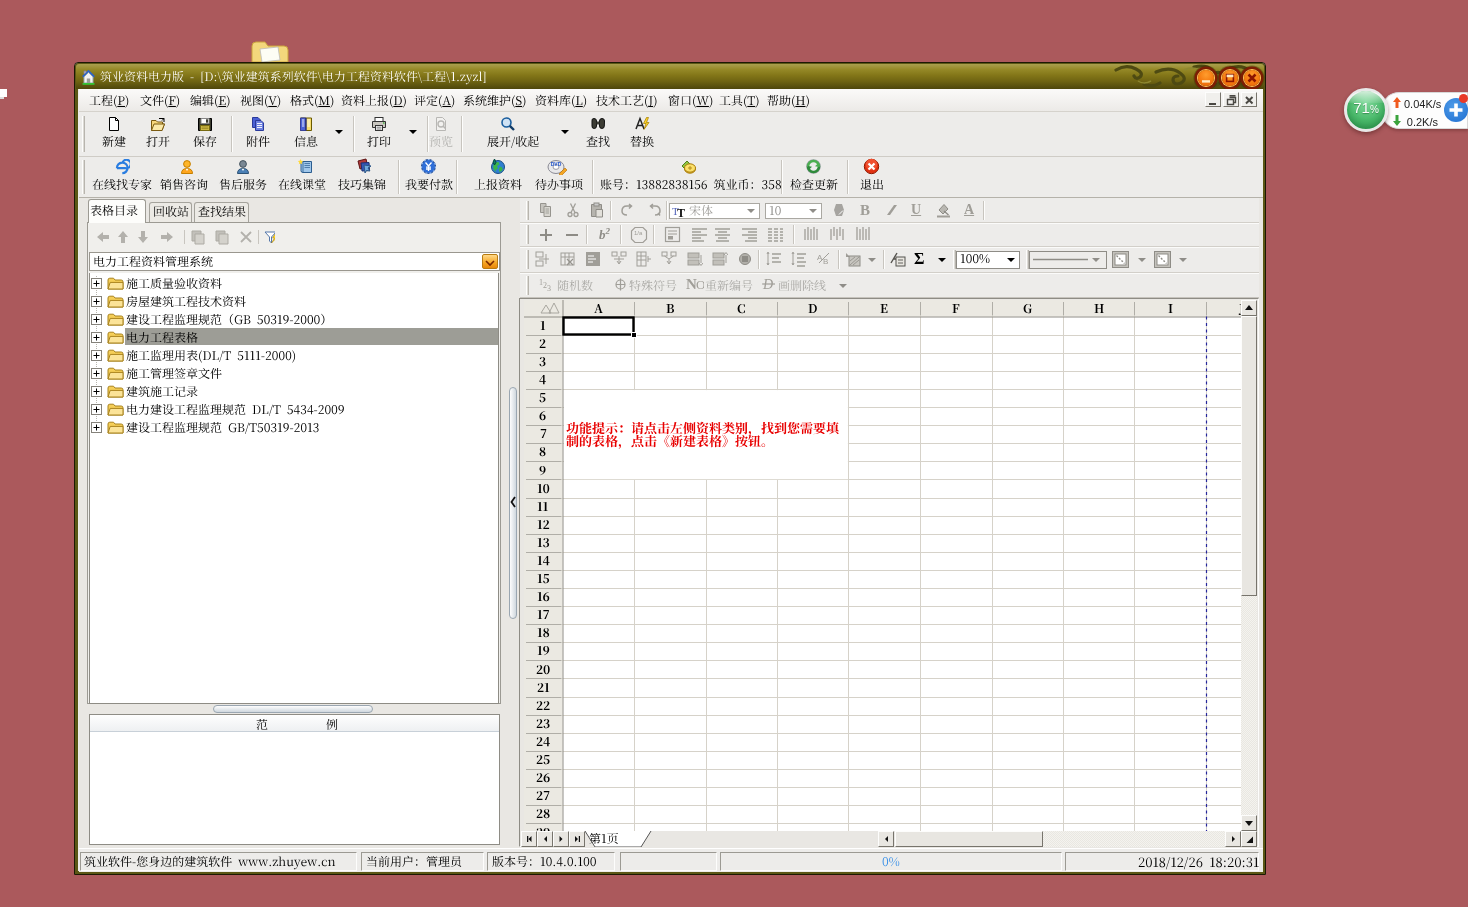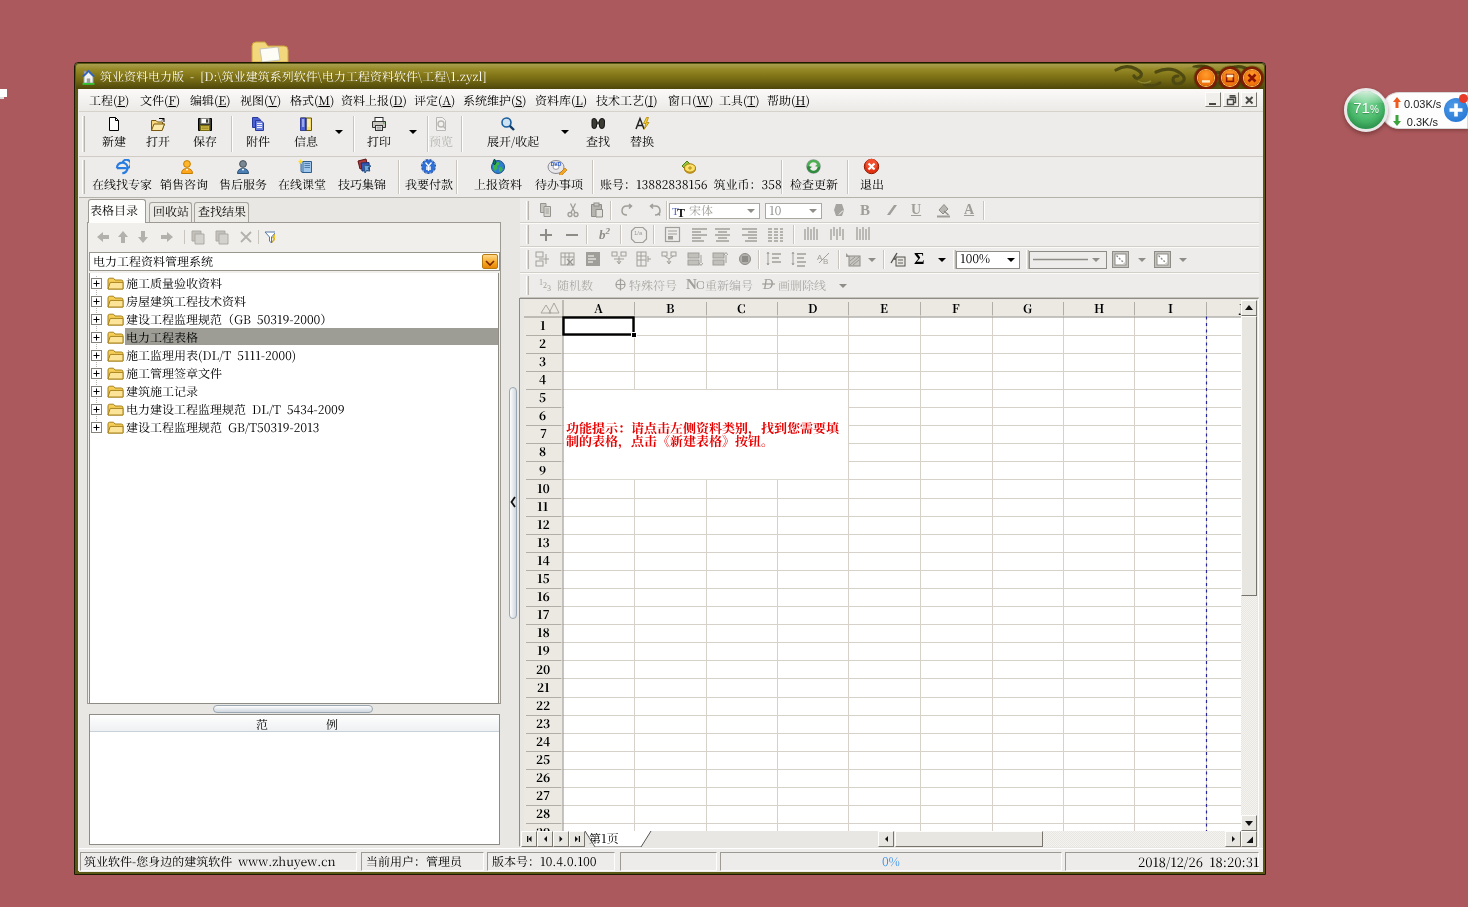--- a/index.html
+++ b/index.html
@@ -2022,19 +2022,19 @@
 <div class="abs" style="left:1381px;top:92px;width:87px;height:37px;background:#fdfdfd;border:1px solid #d8d8d8;border-radius:18px 0 0 18px;box-shadow:0 2px 3px rgba(80,30,30,.35)"></div>
 <div class="abs" style="left:1344px;top:88px;width:44px;height:44px;border-radius:50%;background:radial-gradient(circle at 50% 30%,#7fd89a 0%,#49b96a 55%,#2f9e52 100%);border:3px solid #e8e8e8;box-shadow:0 2px 4px rgba(60,20,20,.45),inset 0 -3px 6px rgba(0,60,20,.25)"></div>
 <div class="abs" style="left:1347px;top:91px;width:38px;height:12px;border-radius:19px 19px 0 0/12px 12px 0 0;background:linear-gradient(rgba(255,255,255,.75),rgba(255,255,255,.08))"></div>
 <div class="abs" style="left:1344px;top:99px;width:44px;height:22px;font-size:15px;color:#fff;text-align:center;font-family:'Liberation Sans';text-shadow:0 1px 1px rgba(0,60,20,.4)">71<span style="font-size:10px">%</span></div>
 <svg class="abs" style="left:1392px;top:97px" width="10" height="11">
     <path d="M5 0 9 5 6.5 5 6.5 11 3.5 11 3.5 5 1 5Z" fill="#f05a1e"></path>
   </svg>
 <svg class="abs" style="left:1392px;top:115px" width="10" height="11">
     <path d="M5 11 9 6 6.5 6 6.5 0 3.5 0 3.5 6 1 6Z" fill="#3aa33c"></path>
   </svg>
-<div class="abs" style="left:1404px;top:98px;width:34px;height:11px;font-size:11px;color:#222;text-align:right;font-family:'Liberation Sans'">0.03K/s</div>
-<div class="abs" style="left:1404px;top:116px;width:34px;height:11px;font-size:11px;color:#222;text-align:right;font-family:'Liberation Sans'">0.3K/s</div>
+<div class="abs" style="left:1404px;top:98px;width:34px;height:11px;font-size:11px;color:#222;text-align:right;font-family:'Liberation Sans'">0.04K/s</div>
+<div class="abs" style="left:1404px;top:116px;width:34px;height:11px;font-size:11px;color:#222;text-align:right;font-family:'Liberation Sans'">0.2K/s</div>
 <div class="abs" style="left:1444px;top:98px;width:24px;height:24px;border-radius:50%;background:radial-gradient(circle at 40% 35%,#4d9ae8,#1f6fd0);"></div>
 <svg class="abs" style="left:1444px;top:98px" width="24" height="24">
     <path d="M12 5.5 V18.5 M5.5 12 H18.5" stroke="#fff" stroke-width="3.6"></path>
   </svg>
 <div class="abs" style="left:1459px;top:94px;width:9px;height:9px;border-radius:50%;background:#e83a28"></div>
 
 </body></html>

